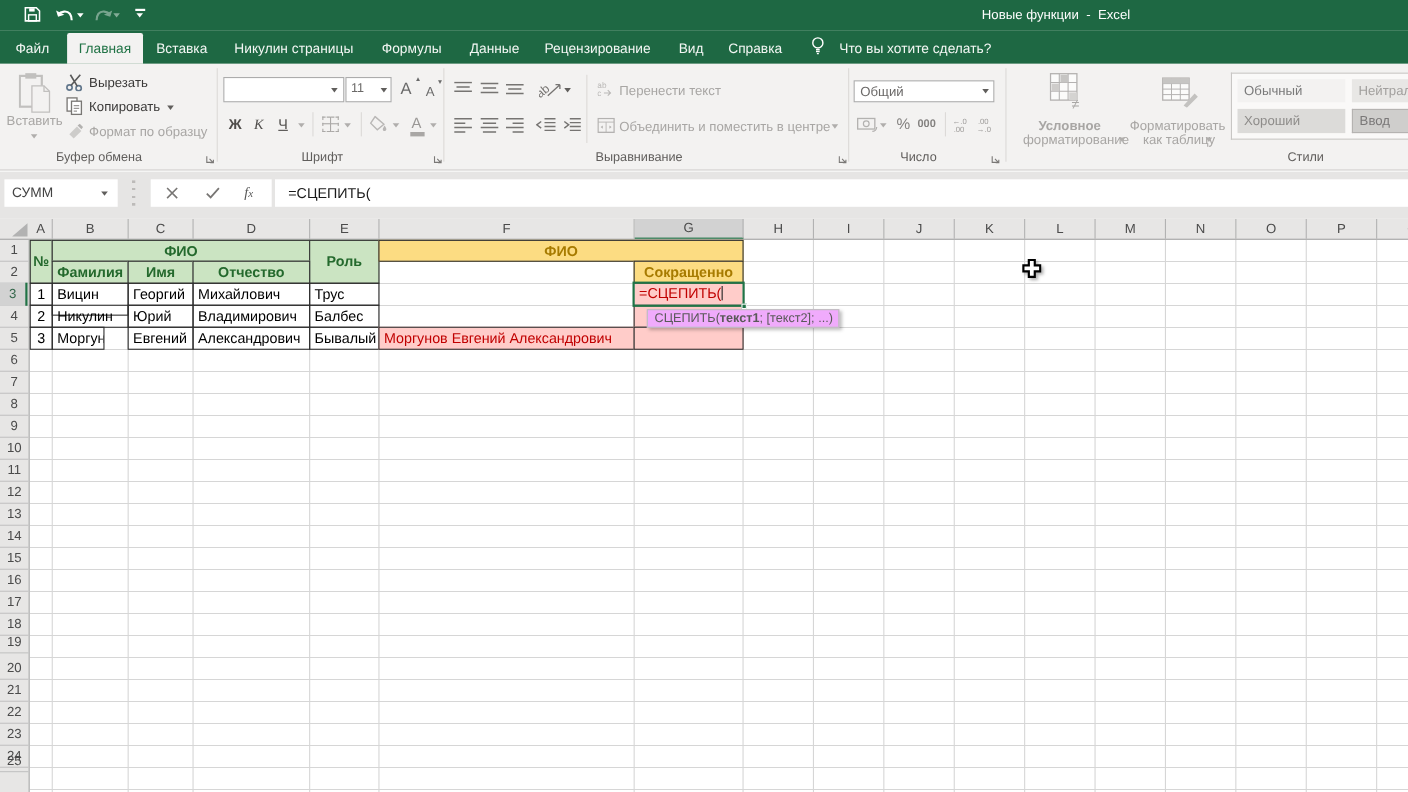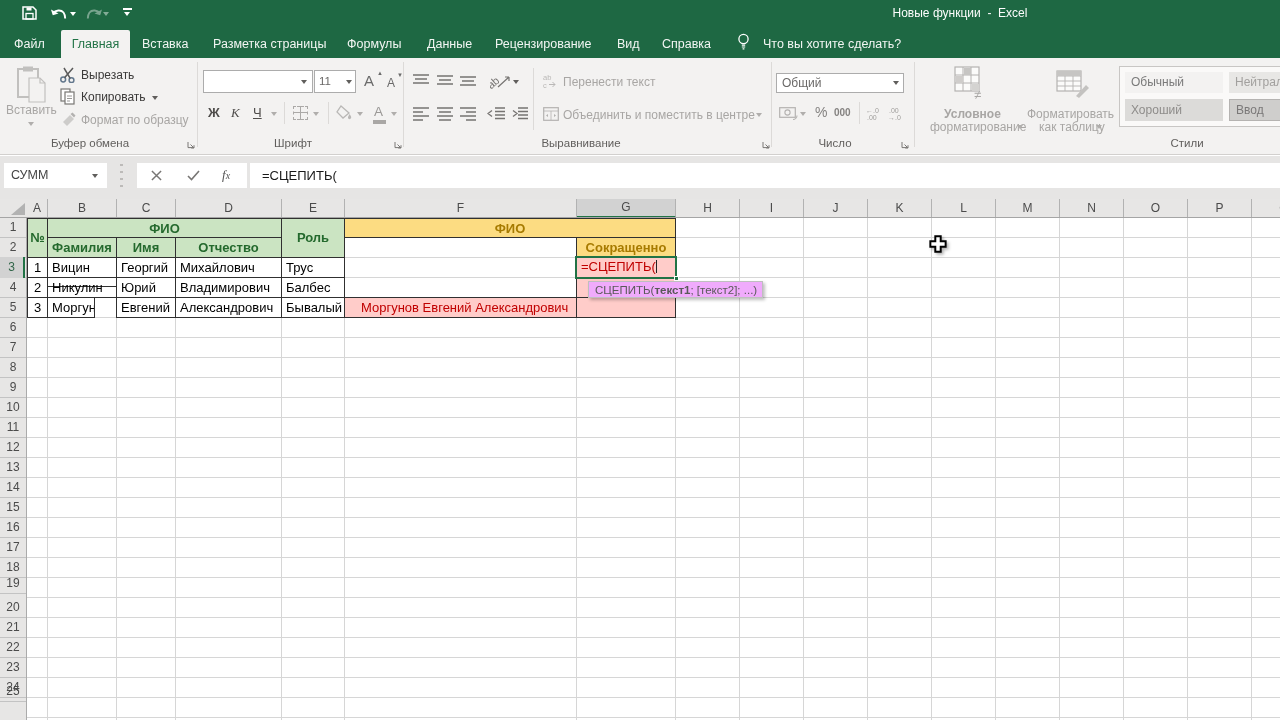--- a/index.html
+++ b/index.html
@@ -80,21 +80,21 @@
   <div style="position:absolute; left:123px; top:8px; width:9px; height:1.5px; background:#fff;"></div>
   <div class="dda" style="left:124px; top:12px; border-top-color:#fff;"></div>
 </div>
 <div class="abs" id="titlectr">Новые функции&nbsp;&nbsp;-&nbsp;&nbsp;Excel</div>
 <div class="abs" id="tabrow"></div>
 <div id="activetab">
     <span>Главная</span>
   </div>
 <div class="tab" style="left:14px;">Файл</div>
 <div class="tab" style="left:142px;">Вставка</div>
-<div class="tab" style="left:213px;">Разметка страницы</div>
+<div class="tab" style="left:213px;">Никулин страницы</div>
 <div class="tab" style="left:347px;">Формулы</div>
 <div class="tab" style="left:427px;">Данные</div>
 <div class="tab" style="left:495px;">Рецензирование</div>
 <div class="tab" style="left:617px;">Вид</div>
 <div class="tab" style="left:662px;">Справка</div>
 <svg width="13" height="17" viewBox="0 0 13 17" style="position:absolute; left:737px; top:33px;">
   <circle cx="6.5" cy="6" r="4.6" fill="none" stroke="#fff" stroke-width="1.3"></circle>
   <path d="M4.8 12.2 h3.4 M4.8 14 h3.4 M5.6 15.8 h1.8" stroke="#fff" stroke-width="1.2" fill="none"></path>
 </svg>
 <div class="tab" style="left:763px;">Что вы хотите сделать?</div>
@@ -381,21 +381,21 @@
   <div class="cell blk bord" style="left:116px; top:78px; width:60px; height:21px; line-height:20px; padding-left:4px;">Юрий</div>
   <div class="cell blk bord" style="left:175px; top:78px; width:107px; height:21px; line-height:20px; padding-left:4px;">Владимирович</div>
   <div class="cell blk bord" style="left:281px; top:78px; width:64px; height:21px; line-height:20px; padding-left:4px;">Балбес</div>
   <div class="cell pnk bord" style="left:576px; top:78px; width:100px; height:21px;"></div>
 
   <div class="cell blk bord" style="left:27px; top:98px; width:21px; height:21px; line-height:20px; text-align:center;">3</div>
   <div class="cell blk bord" style="left:47px; top:98px; width:48px; height:21px; line-height:20px; padding-left:4px;">Моргунов</div>
   <div class="cell blk bord" style="left:116px; top:98px; width:60px; height:21px; line-height:20px; padding-left:4px;">Евгений</div>
   <div class="cell blk bord" style="left:175px; top:98px; width:107px; height:21px; line-height:20px; padding-left:4px;">Александрович</div>
   <div class="cell blk bord" style="left:281px; top:98px; width:64px; height:21px; line-height:20px; padding-left:4px;">Бывалый</div>
-  <div class="cell pnk bord" style="left:344px; top:98px; width:233px; height:21px; line-height:20px; padding-left:16px;">Моргунов Евгений Александрович</div>
+  <div class="cell pnk bord" style="left:344px; top:98px; width:233px; height:21px; line-height:20px; padding-left:4px;">Моргунов Евгений Александрович</div>
   <div class="cell pnk bord" style="left:576px; top:98px; width:100px; height:21px;"></div>
 
   <div style="position:absolute; left:575px; top:57px; width:102px; height:23px; border:2px solid #217346;"></div>
   <div style="position:absolute; left:674px; top:77px; width:5px; height:5px; background:#217346; border:1px solid #fff;"></div>
 
   <div id="tooltip">СЦЕПИТЬ(<b>текст1</b>; [текст2]; ...)</div>
 
   <div style="position:absolute; left:0; top:58px; width:25px; height:21px; background:#D2D2D2; border-right:2px solid #217346; color:#33664a; font-size:12px; text-align:center; line-height:20px;">3</div>
 
   <svg id="cursor" width="18" height="18" viewBox="0 0 20 20" style="position:absolute; left:929px; top:36px; filter:drop-shadow(2px 2px 1.5px rgba(0,0,0,0.3));">

